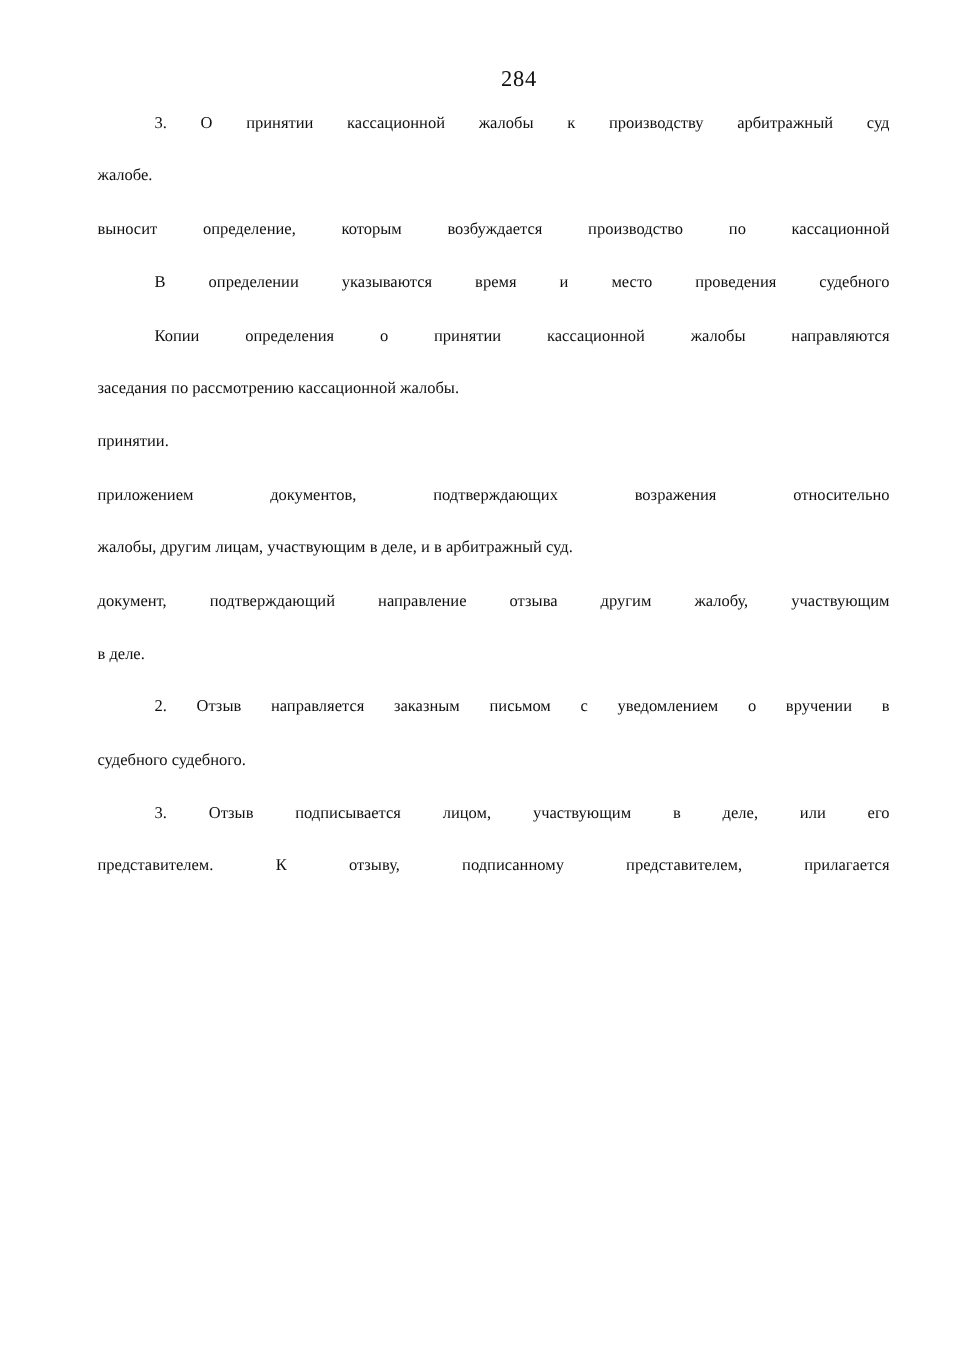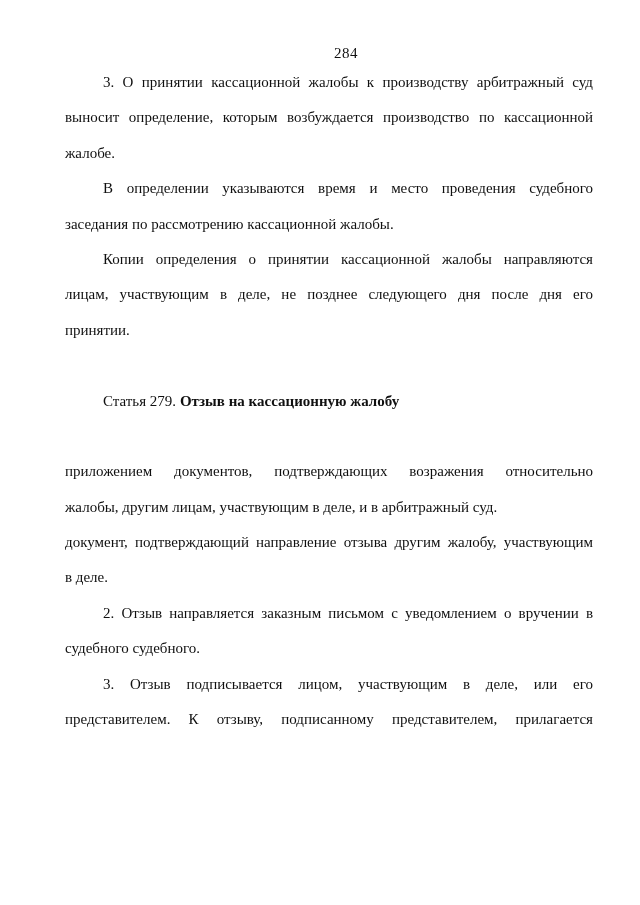--- a/index.html
+++ b/index.html
@@ -36,21 +36,21 @@
   }
   .text-block {
     position: absolute;
     left: 49px;
     top: 65px;
     width: 528px;
   }
   .line {
     height: 35.4px;
     line-height: 35.4px;
-    font-size: 15px;
+    font-size: 11px;
     white-space: normal;
     text-align: left;
     overflow: visible;
   }
   .line.just {
     text-align: justify;
     text-align-last: justify;
     text-justify: inter-word;
   }
   .line.indent {
@@ -65,28 +65,26 @@
     font-weight: 700;
   }
 </style>
 </head>
 <body>
 
 <div class="sheet">
   <div class="page-number">284</div>
   <div class="text-block" id="text-block">
       <div class="line indent just">3. О принятии кассационной жалобы к производству арбитражный суд</div>
+      <div class="line">жалобе.</div>
       <div class="line just">выносит определение, которым возбуждается производство по кассационной</div>
-      <div class="line">жалобе.</div>
       <div class="line indent just">В определении указываются время и место проведения судебного</div>
+      <div class="line indent just">Копии определения о принятии кассационной жалобы направляются</div>
       <div class="line">заседания по рассмотрению кассационной жалобы.</div>
-      <div class="line indent just">Копии определения о принятии кассационной жалобы направляются</div>
-      <div class="line just">лицам, участвующим в деле,  не позднее следующего дня после дня его</div>
       <div class="line">принятии.</div>
-      <div class="line heading"><span class="h-prefix">Статья 279.</span> <span class="h-title">Отзыв на кассационную жалобу</span></div>
       <div class="line just">приложением документов, подтверждающих возражения относительно</div>
       <div class="line">жалобы, другим лицам, участвующим в деле,  и в арбитражный суд.</div>
       <div class="line just">документ, подтверждающий направление отзыва другим жалобу, участвующим</div>
       <div class="line">в деле.</div>
       <div class="line indent just">2. Отзыв направляется заказным письмом с уведомлением о вручении в</div>
       <div class="line">судебного судебного.</div>
       <div class="line indent just">3. Отзыв  подписывается  лицом,  участвующим  в  деле,  или  его</div>
       <div class="line just">представителем.  К  отзыву,  подписанному  представителем,  прилагается</div>
     </div>
 </div>

